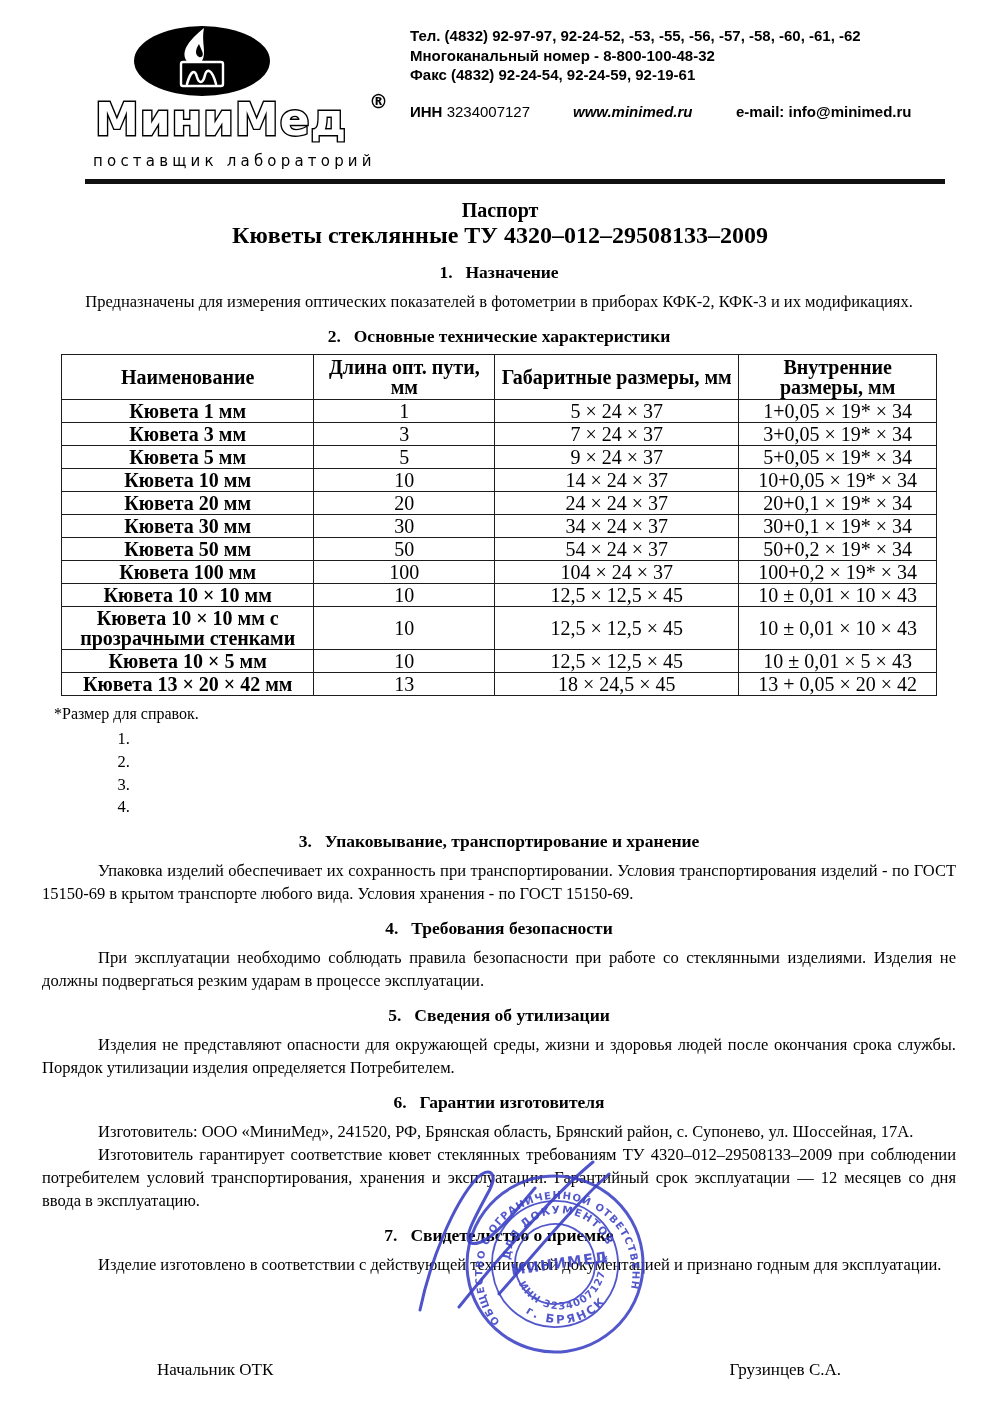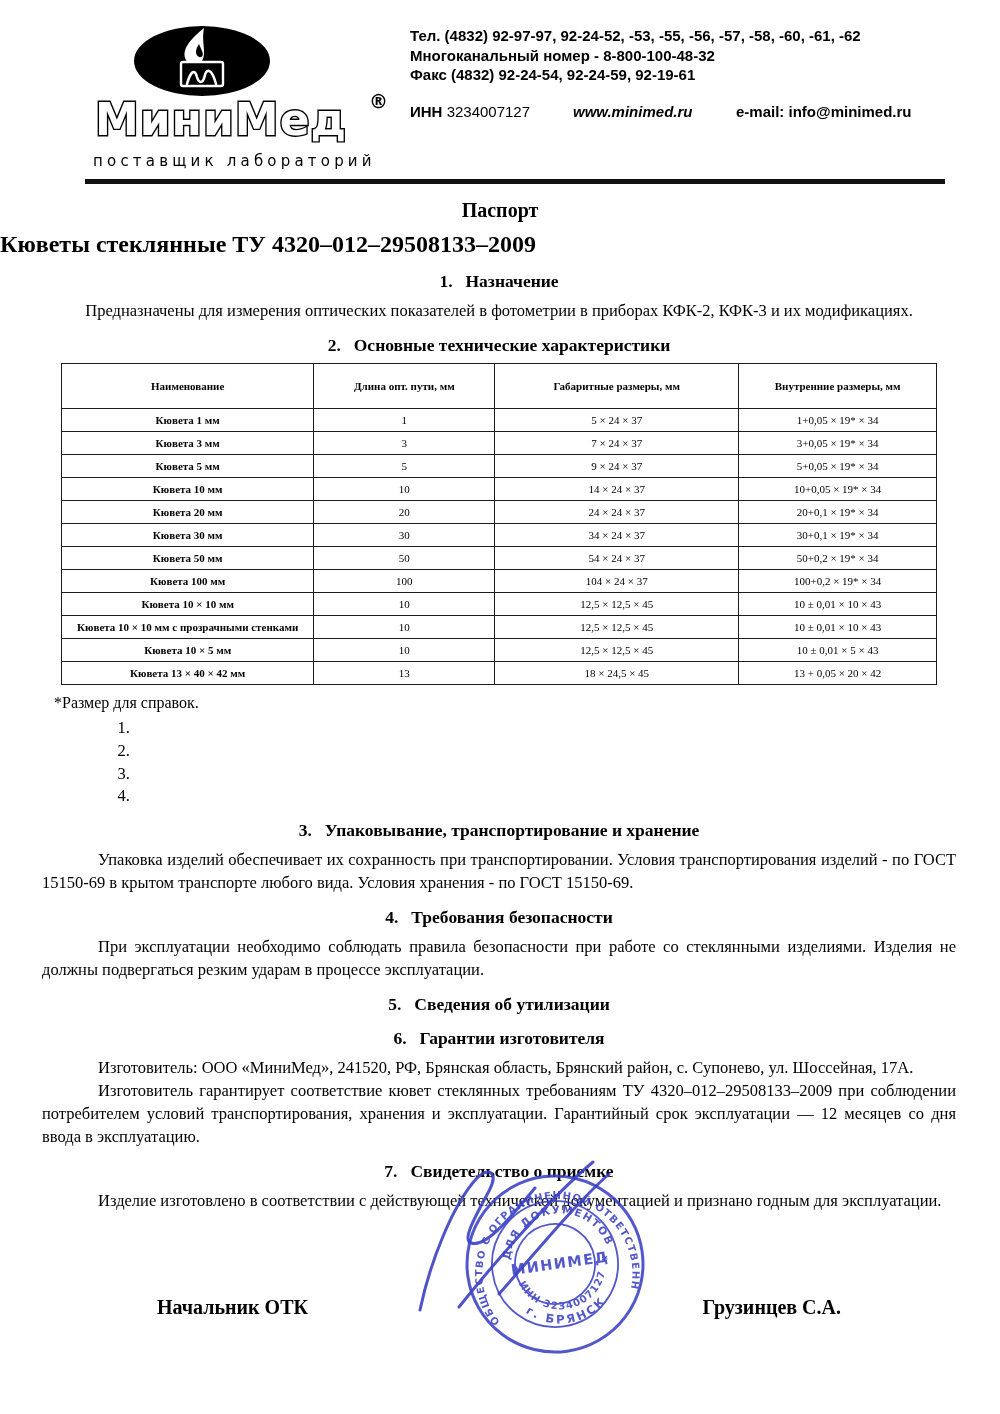--- a/index.html
+++ b/index.html
@@ -34,52 +34,52 @@
     padding-top:4px;
   }
   .contact .block{margin-bottom:15px;}
   .inn-row{display:flex;margin-top:17px;}
   .inn-row .inn-pair{width:163px;}
   .inn-row .inn-value{font-weight:normal;}
   .inn-row .website{width:163px;font-style:italic;}
   .header-rule{height:5px;background:#111;margin:9px 55px 0 85px;}
   
   .doc-kind{ text-align:center;font-weight:bold;font-size:20px;margin-top:15px;}
-  .doc-title{font-weight:bold;font-size:24px;margin-top:9px;}
+  .doc-title{text-align:center;font-weight:bold;font-size:24px;margin-top:0;}
   
   .main{padding:0 44px 0 42px;}
   .sec-head{text-align:center;font-weight:bold;font-size:17.5px;margin:13px 0 7px;}
   .sec-head .num{margin-right:13px;}
   .para{
     font-size:16.5px;line-height:23px;text-align:justify;
     text-indent:56px;margin:0;
   }
   .para.center{text-align:center;text-indent:0;}
   
   table.spec{
     width:876px;margin:3px auto 0;
     border-collapse:collapse;table-layout:fixed;
   }
   table.spec th,table.spec td{
     border:1.6px solid #1c1c1c;text-align:center;vertical-align:middle;
-    font-size:11px;padding:1px 4px;line-height:20px;
+    font-size:20px;padding:1px 4px;line-height:20px;
   }
   table.spec th{height:42px;font-weight:bold;}
   table.spec td{height:20px;}
   table.spec td.c0{font-weight:bold;}
   .w0{width:29%;} .w1{width:20.5%;} .w2{width:28%;} .w3{width:22.5%;}
   
   .footnote{font-size:16px;margin:9px 0 0 12px;}
   ol.props{margin:5px 0 2px;padding-left:92px;}
   ol.props li{font-size:16.5px;line-height:21.8px;padding-left:5px;margin-bottom:1px;}
   
   .sig-row{
     display:flex;justify-content:space-between;
     padding:0 115px;margin-top:84px;
-    font-weight:bold;font-size:20px;
+    font-weight:normal;font-size:17px;
   }
   .stamp-wrap{position:absolute;left:395px;top:1142px;width:320px;height:260px;}
   .stamp-wrap svg{display:block;}
 </style>
 </head>
 <body>
 
 <div class="page">
 
   <div class="header">
@@ -200,21 +200,21 @@
             <td>12,5 × 12,5 × 45</td>
             <td>10 ± 0,01 × 10 × 43</td>
           </tr>
           <tr>
             <td class="c0">Кювета 10 × 5 мм</td>
             <td>10</td>
             <td>12,5 × 12,5 × 45</td>
             <td>10 ± 0,01 × 5 × 43</td>
           </tr>
           <tr>
-            <td class="c0">Кювета 13 × 40 × 42 мм</td>
+            <td class="c0">Кювета 13 × 20 × 42 мм</td>
             <td>13</td>
             <td>18 × 24,5 × 45</td>
             <td>13 + 0,05 × 20 × 42</td>
           </tr>
       </tbody>
     </table>
 
     <div class="footnote">*Размер для справок.</div>
 
     <ol class="props">
@@ -230,20 +230,21 @@
     <p class="para">Упаковка изделий обеспечивает их сохранность при транспортировании. Условия транспортирования изделий - по ГОСТ 15150-69 в крытом транспорте любого вида. Условия хранения - по ГОСТ 15150-69.</p>
 
     <div class="sec-head">
       <span class="num">4.</span><span>Требования безопасности</span>
     </div>
     <p class="para">При эксплуатации необходимо соблюдать правила безопасности при работе со стеклянными изделиями. Изделия не должны подвергаться резким ударам в процессе эксплуатации.</p>
 
     <div class="sec-head">
       <span class="num">5.</span><span>Сведения об утилизации</span>
     </div>
+    <p class="para">Изделия не представляют опасности для окружающей среды, жизни и здоровья людей после окончания срока службы. Порядок утилизации изделия определяется Потребителем.</p>
 
     <div class="sec-head">
       <span class="num">6.</span><span>Гарантии изготовителя</span>
     </div>
     <p class="para">Изготовитель: ООО «МиниМед», 241520, РФ, Брянская область, Брянский район, с. Супонево, ул. Шоссейная, 17А.</p>
     <p class="para">Изготовитель гарантирует соответствие кювет стеклянных требованиям ТУ 4320–012–29508133–2009 при соблюдении потребителем условий транспортирования, хранения и эксплуатации. Гарантийный срок эксплуатации — 12 месяцев со дня ввода в эксплуатацию.</p>
 
     <div class="sec-head">
       <span class="num">7.</span><span>Свидетельство о приемке</span>
     </div>

